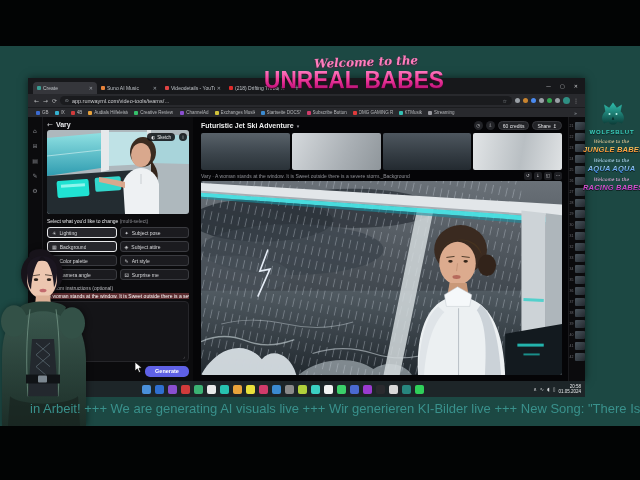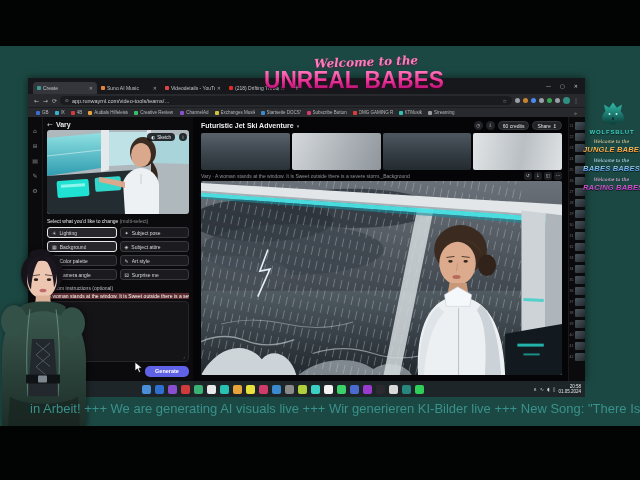--- a/index.html
+++ b/index.html
@@ -620,21 +620,21 @@
 
   <div id="badges">
 
       <div class="badge">
         <span class="bs" style="color: rgb(255, 217, 160);">Welcome to the</span>
         <span class="bt" style="background-image: linear-gradient(rgb(255, 226, 122), rgb(255, 123, 28));">JUNGLE BABES</span>
       </div>
 
       <div class="badge">
         <span class="bs" style="color: rgb(191, 226, 255);">Welcome to the</span>
-        <span class="bt" style="background-image: linear-gradient(rgb(201, 236, 255), rgb(47, 127, 232));">BABES BABES</span>
+        <span class="bt" style="background-image: linear-gradient(rgb(201, 236, 255), rgb(47, 127, 232));">AQUA AQUA</span>
       </div>
 
       <div class="badge">
         <span class="bs" style="color: rgb(255, 179, 239);">Welcome to the</span>
         <span class="bt" style="background-image: linear-gradient(rgb(255, 114, 226), rgb(162, 28, 184));">RACING BABES</span>
       </div>
     </div>
 
   <div id="chara">
     <svg viewBox="0 0 88 180" preserveAspectRatio="none">

